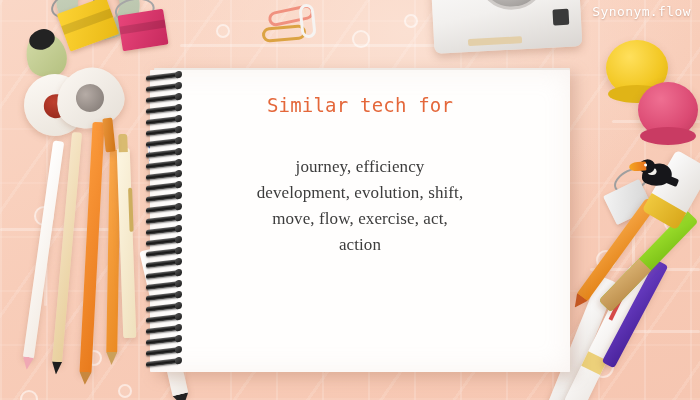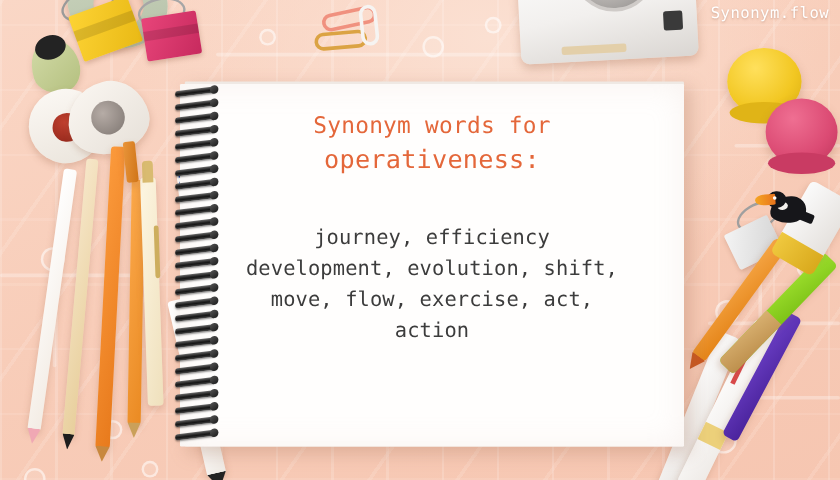--- a/index.html
+++ b/index.html
@@ -106,20 +106,21 @@
     letter-spacing:.2px;
   }
   .synonyms {
     margin-top:36px;
     text-align:center;
     color:#3c3c3c;
     font-size:17px;
     line-height:26px;
     letter-spacing:.1px;
     white-space:pre;
+    font-family:Liberation Serif, serif;
   }
 
   
   #brand {
     position:absolute;
     right:9px; top:4px;
     color:#ffffff;
     font-size:13px;
     letter-spacing:.4px;
     text-shadow:0 1px 2px rgba(120,70,50,.35);
@@ -544,22 +545,21 @@
       <div class="ring" style="top:231px;"></div>
       <div class="ring" style="top:242px;"></div>
       <div class="ring" style="top:253px;"></div>
       <div class="ring" style="top:264px;"></div>
       <div class="ring" style="top:275px;"></div>
       <div class="ring" style="top:286px;"></div>
     </div>
 
     <div class="content">
       <div class="title-block">
-        <div class="title-line">Synonym words for</div>
-        <div class="title-word">operativeness:</div>
+        <div class="title-line">Similar tech for</div>
       </div>
       <div class="synonyms">journey, efficiency
 development, evolution, shift,
 move, flow, exercise, act,
 action</div>
     </div>
   </div>
 
   <div id="brand">Synonym.flow</div>
 

